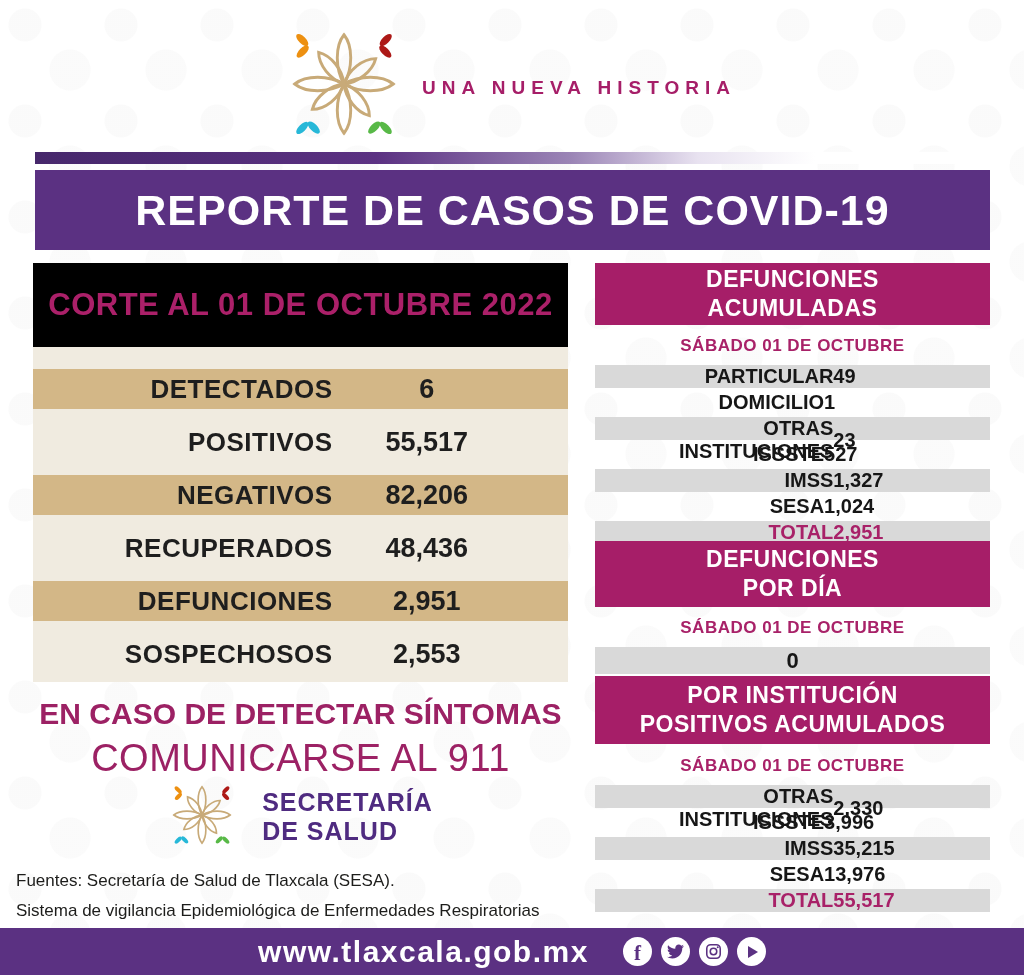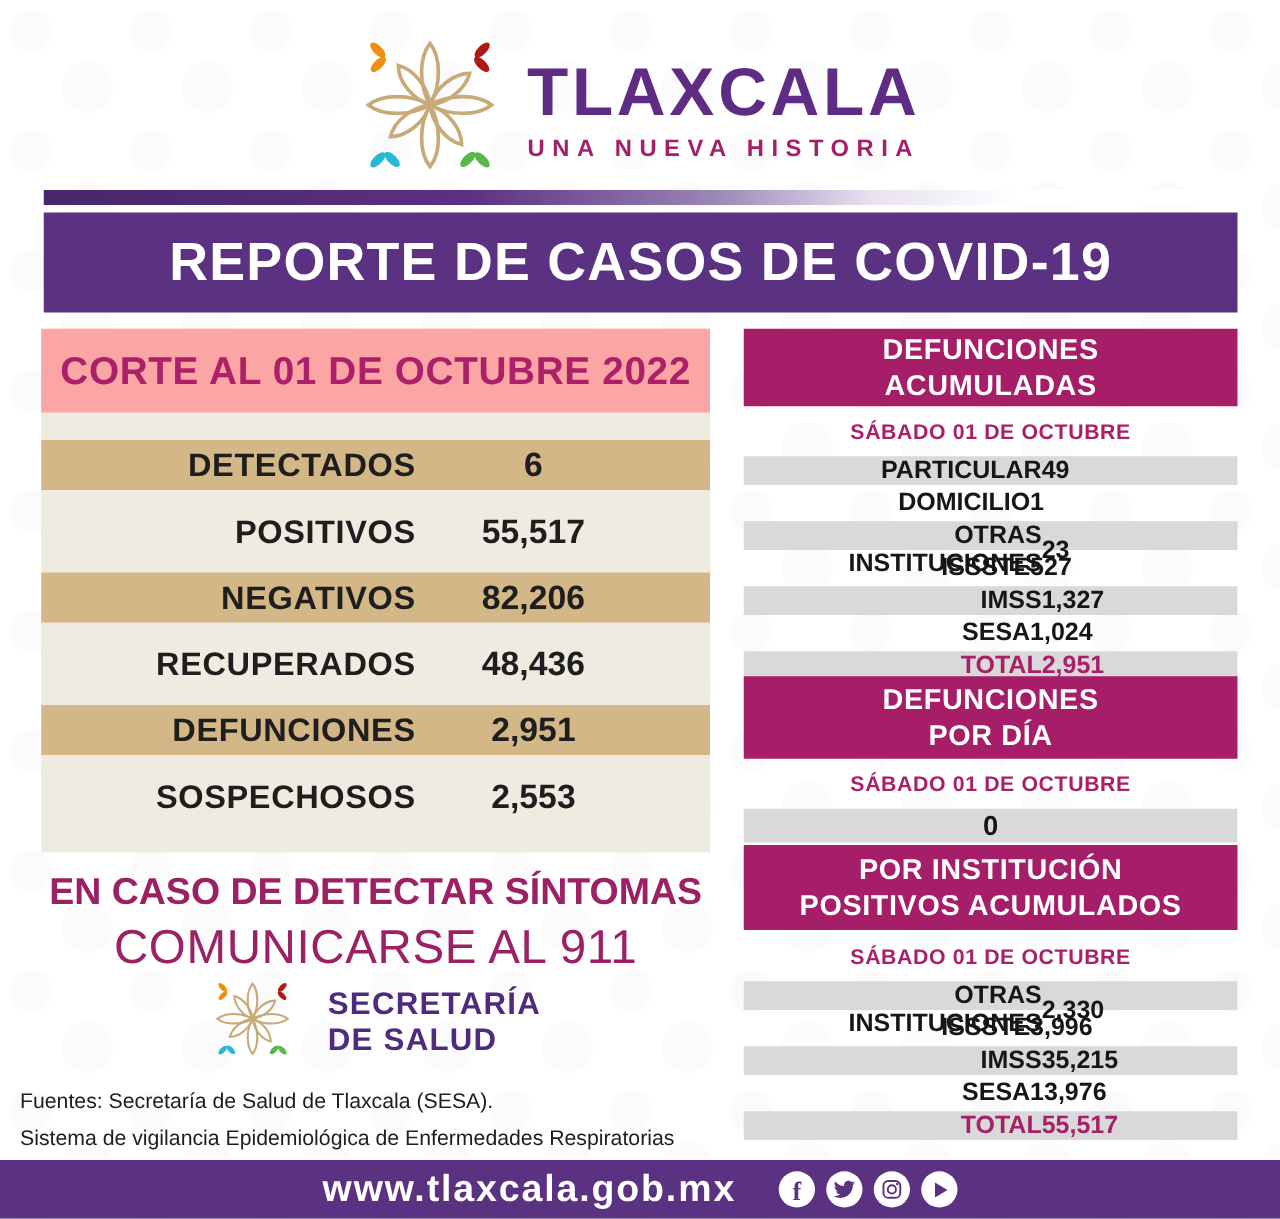--- a/index.html
+++ b/index.html
@@ -25,21 +25,21 @@
     position:absolute; top:152px; left:35px; width:975px; height:12px;
     background:linear-gradient(to right,#46276b 0%,#5b3182 35%,#9b85b6 55%,#e8e2f0 68%,#ffffff 80%);
   }
   .title-banner {
     position:absolute; top:170px; left:35px; width:955px; height:80px;
     background:#5b3182; color:#ffffff; display:flex; align-items:center; justify-content:center;
     font-size:43px; font-weight:bold; letter-spacing:1px;
   }
   
   .summary-panel { position:absolute; top:263px; left:33px; width:535px; height:419px; background:#f0ebe0; }
-  .summary-header { height:67px; background:#fca5a5; display:flex; align-items:center; justify-content:center;
+  .summary-header { height:84px; background:#000000; display:flex; align-items:center; justify-content:center;
     color:#ab2069; font-size:31px; font-weight:bold; letter-spacing:0.5px; }
   .summary-rows { padding-top:22px; }
   .summary-row { height:40px; margin-bottom:13px; display:grid; grid-template-columns:56% 44%; align-items:center; }
   .summary-row.tan { background:#d3b787; }
   .summary-row .lbl { text-align:right; font-size:26px; font-weight:bold; color:#1e1e1e; letter-spacing:0.5px; }
   .summary-row .val { text-align:center; font-size:27px; font-weight:bold; color:#1e1e1e; width:80%; }
   
   .symptoms { position:absolute; top:697px; left:33px; width:535px; text-align:center; color:#9c2164; }
   .symptoms-l1 { font-size:30px; font-weight:bold; }
   .symptoms-l2 { font-size:38px; font-weight:normal; margin-top:6px; letter-spacing:0.5px; }
@@ -101,21 +101,20 @@
           <ellipse cx="0" cy="-6" rx="3.2" ry="7"></ellipse>
             <ellipse cx="-7" cy="1.5" rx="7" ry="3.2"></ellipse>
         </g>
         <g transform="translate(83,85) rotate(135)" fill="#58b947">
           <ellipse cx="0" cy="-6" rx="3.2" ry="7"></ellipse>
             <ellipse cx="7" cy="1.5" rx="7" ry="3.2"></ellipse>
         </g>
       </svg>
     </span>
     <div class="brand-text">
-      <div class="brand-name">TLAXCALA</div>
       <div class="brand-tagline">UNA NUEVA HISTORIA</div>
     </div>
   </div>
 
   <div class="grad-bar"></div>
 
   <div class="title-banner">REPORTE DE CASOS DE COVID-19</div>
 
   <div class="summary-panel">
     <div class="summary-header">CORTE AL 01 DE OCTUBRE 2022</div>

